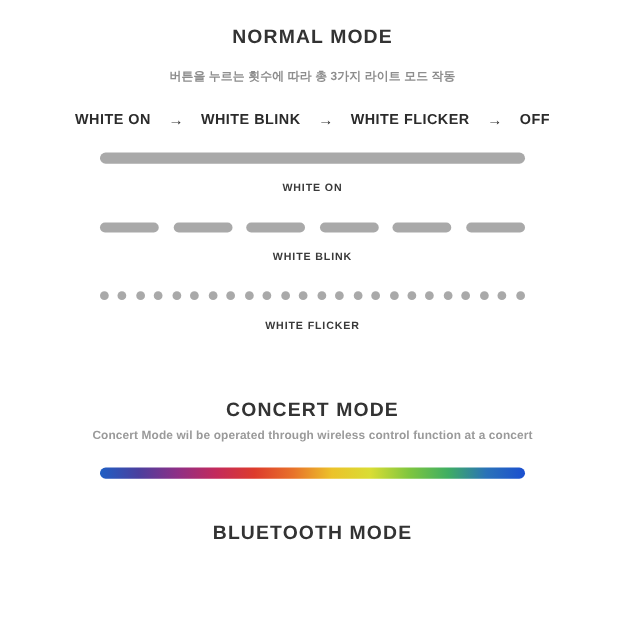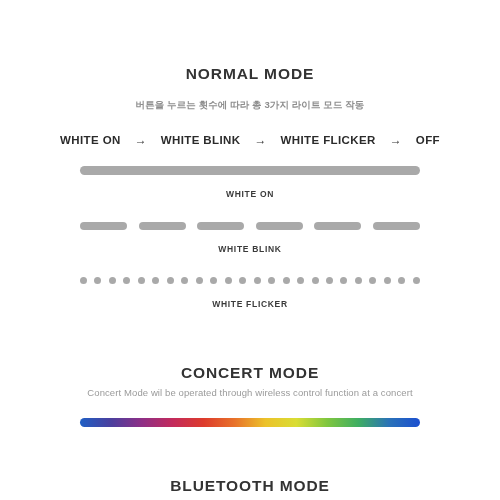--- a/index.html
+++ b/index.html
@@ -36,21 +36,21 @@
     text-align: center;
     font-size: 9.5px;
     font-weight: bold;
     color: #8d8d8d;
     letter-spacing: 0.1px;
   }
 
   .section-sub-en {
     text-align: center;
     font-size: 9.5px;
-    font-weight: normal;
+    font-weight: bold;
     color: #9a9a9a;
     letter-spacing: 0.1px;
   }
 
   
   .flow-row {
     display: flex;
     align-items: center;
     justify-content: center;
     gap: 0px;
@@ -128,23 +128,23 @@
     width: 340px;
     margin: 0 auto;
   }
   .rainbow-bar {
     width: 100%;
     height: 9px;
     border-radius: 5px;
   }
 
   
-  .normal-section { padding-top: 21px; margin-top: 44px; }
+  .normal-section { padding-top: 21px; }
   .concert-section { padding-top: 55px; }
-  .bluetooth-section { padding-top: 50px; }
+  .bluetooth-section { padding-top: 35px; }
   .sub-gap { margin-top: 16px; }
   .sub-gap-sm { margin-top: 5px; }
   .bars-gap { margin-top: 20px; }
 </style>
 </head>
 <body>
 
 <div class="page">
 
   <section class="normal-section">

